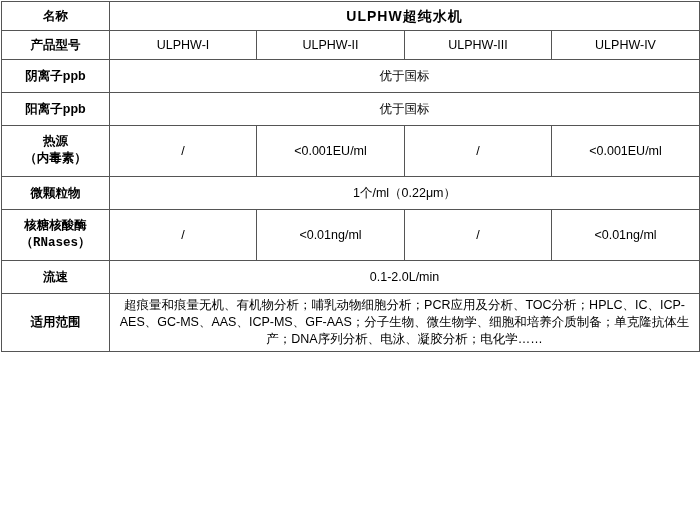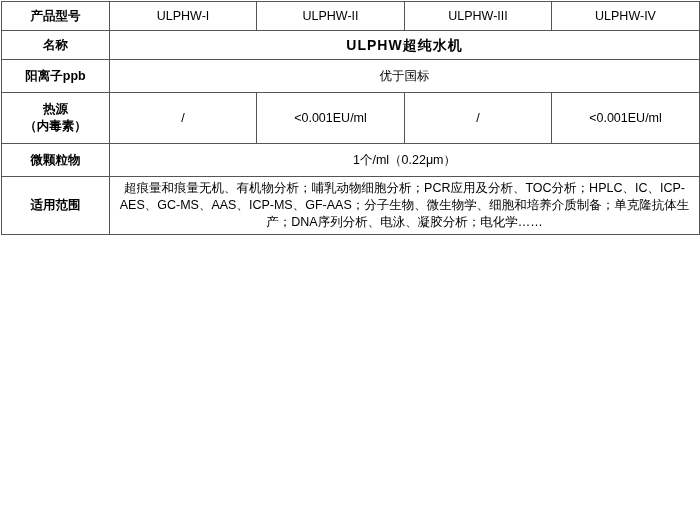--- a/index.html
+++ b/index.html
@@ -43,50 +43,54 @@
   }
   .row-h-sm td { height: 22px; }
   .row-h-md td { height: 26px; }
   .row-h-lg td { height: 44px; }
   .scope-cell {
     text-align: left;
     padding: 6px 8px;
     line-height: 1.6;
   }
   .nowrap-label { white-space: nowrap; }
-  .two-line { line-height: 1.45; }
+  .two-line { line-height: 1.45; font-family: Liberation Mono, monospace; }
 </style>
 </head>
 <body>
 
 <table class="spec">
   <colgroup>
     <col style="width:108px">
     <col style="width:147px">
     <col style="width:148px">
     <col style="width:147px">
     <col style="width:148px">
   </colgroup>
   <tbody>
     <tr class="row-h-sm">
+      <td class="label">名称</td>
+      <td colspan="4" class="title-cell">ULPHW超纯水机</td>
+    </tr>
+
+    <tr class="row-h-sm">
       <td class="label">产品型号</td>
       <td class="model">ULPHW-I</td>
       <td class="model">ULPHW-II</td>
       <td class="model">ULPHW-III</td>
       <td class="model">ULPHW-IV</td>
     </tr>
 
-    <tr class="row-h-sm">
-      <td class="label">名称</td>
-      <td colspan="4" class="title-cell">ULPHW超纯水机</td>
-    </tr>
 
 
 
-
+    <tr class="row-h-md">
+      <td class="label">阴离子ppb</td>
+      <td colspan="4">优于国标</td>
+    </tr>
 
     <tr class="row-h-md">
       <td class="label">阳离子ppb</td>
       <td colspan="4">优于国标</td>
     </tr>
 
 
     <tr class="row-h-lg">
       <td class="label two-line">
         <div>热源</div>
@@ -96,21 +100,35 @@
       <td>&lt;0.001EU/ml</td>
       <td>/</td>
       <td>&lt;0.001EU/ml</td>
     </tr>
 
     <tr class="row-h-md">
       <td class="label">微颗粒物</td>
       <td colspan="4">1个/ml（0.22μm）</td>
     </tr>
 
+    <tr class="row-h-lg">
+      <td class="label two-line">
+        <div>核糖核酸酶</div>
+        <div>（RNases）</div>
+      </td>
+      <td>/</td>
+      <td>&lt;0.01ng/ml</td>
+      <td>/</td>
+      <td>&lt;0.01ng/ml</td>
+    </tr>
 
+    <tr class="row-h-md">
+      <td class="label">流速</td>
+      <td colspan="4">0.1-2.0L/min</td>
+    </tr>
 
 
 
     <tr>
       <td class="label">适用范围</td>
       <td colspan="4" class="scope-cell">超痕量和痕量无机、有机物分析；哺乳动物细胞分析；PCR应用及分析、TOC分析；HPLC、IC、ICP-AES、GC-MS、AAS、ICP-MS、GF-AAS；分子生物、微生物学、细胞和培养介质制备；单克隆抗体生产；DNA序列分析、电泳、凝胶分析；电化学……</td>
     </tr>
   </tbody>
 </table>
 

